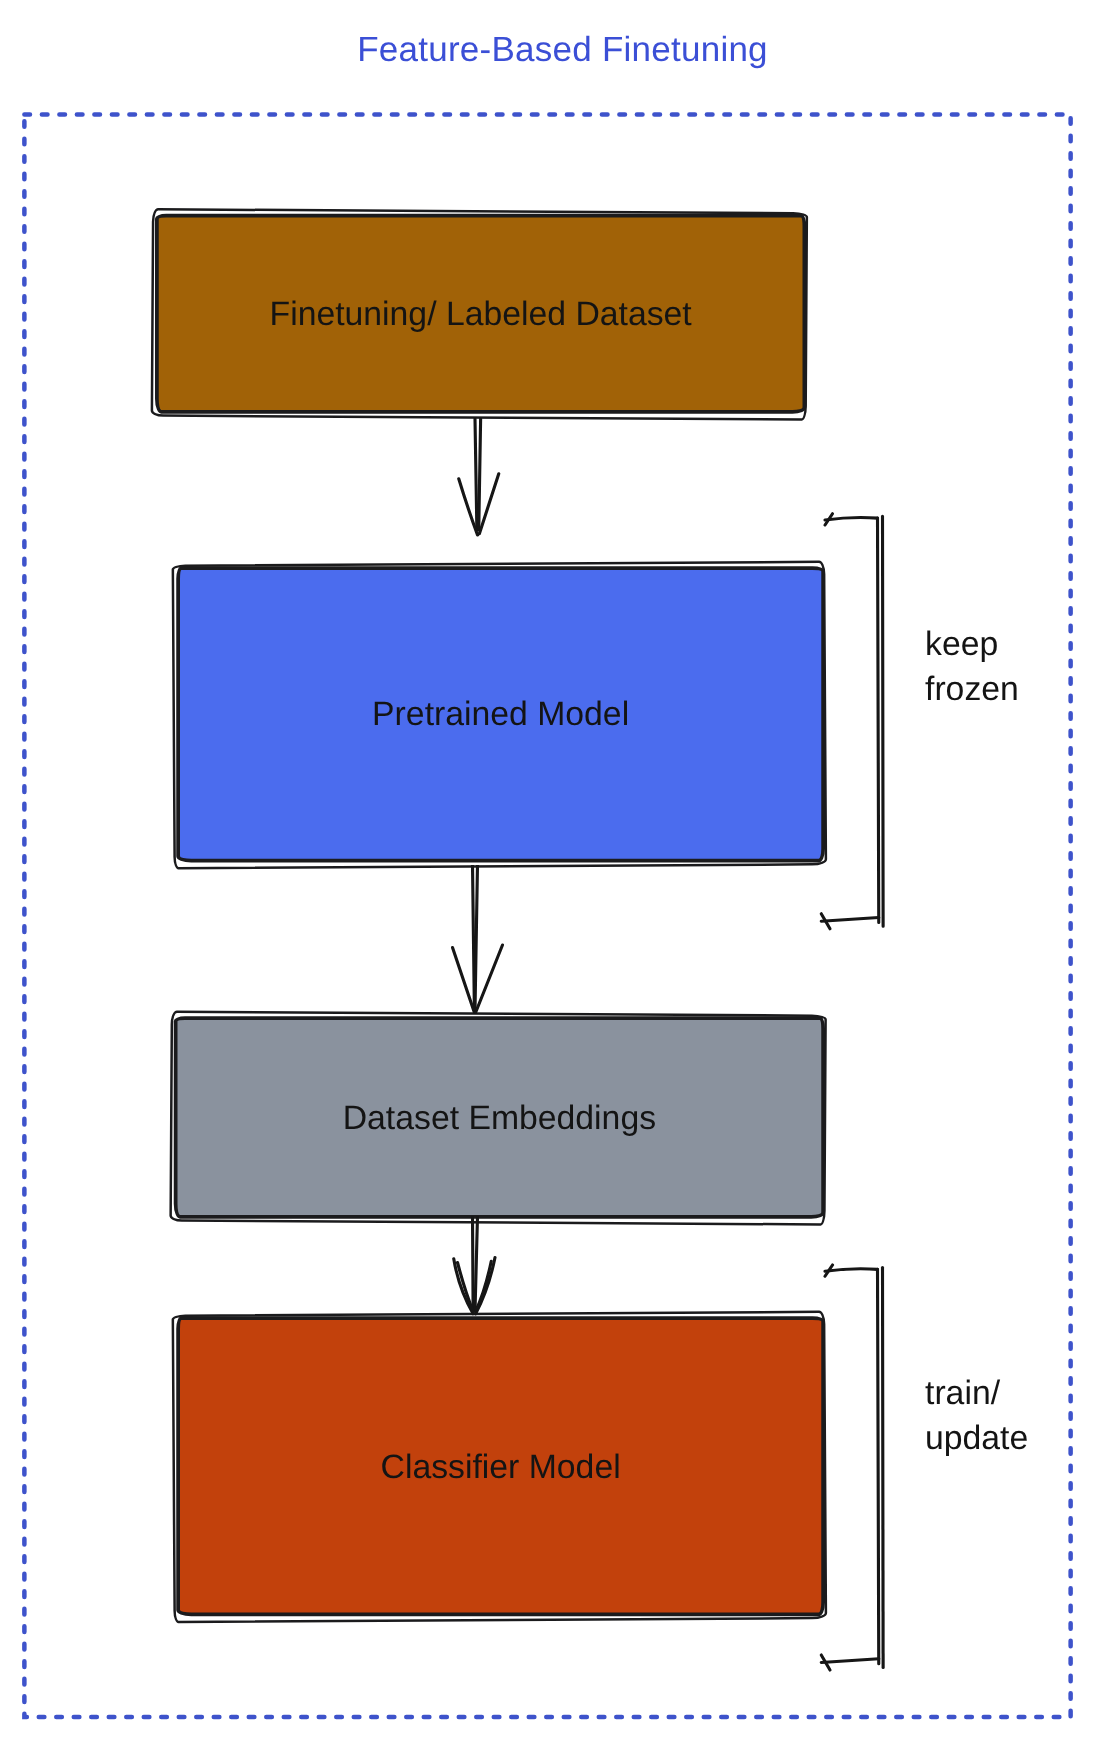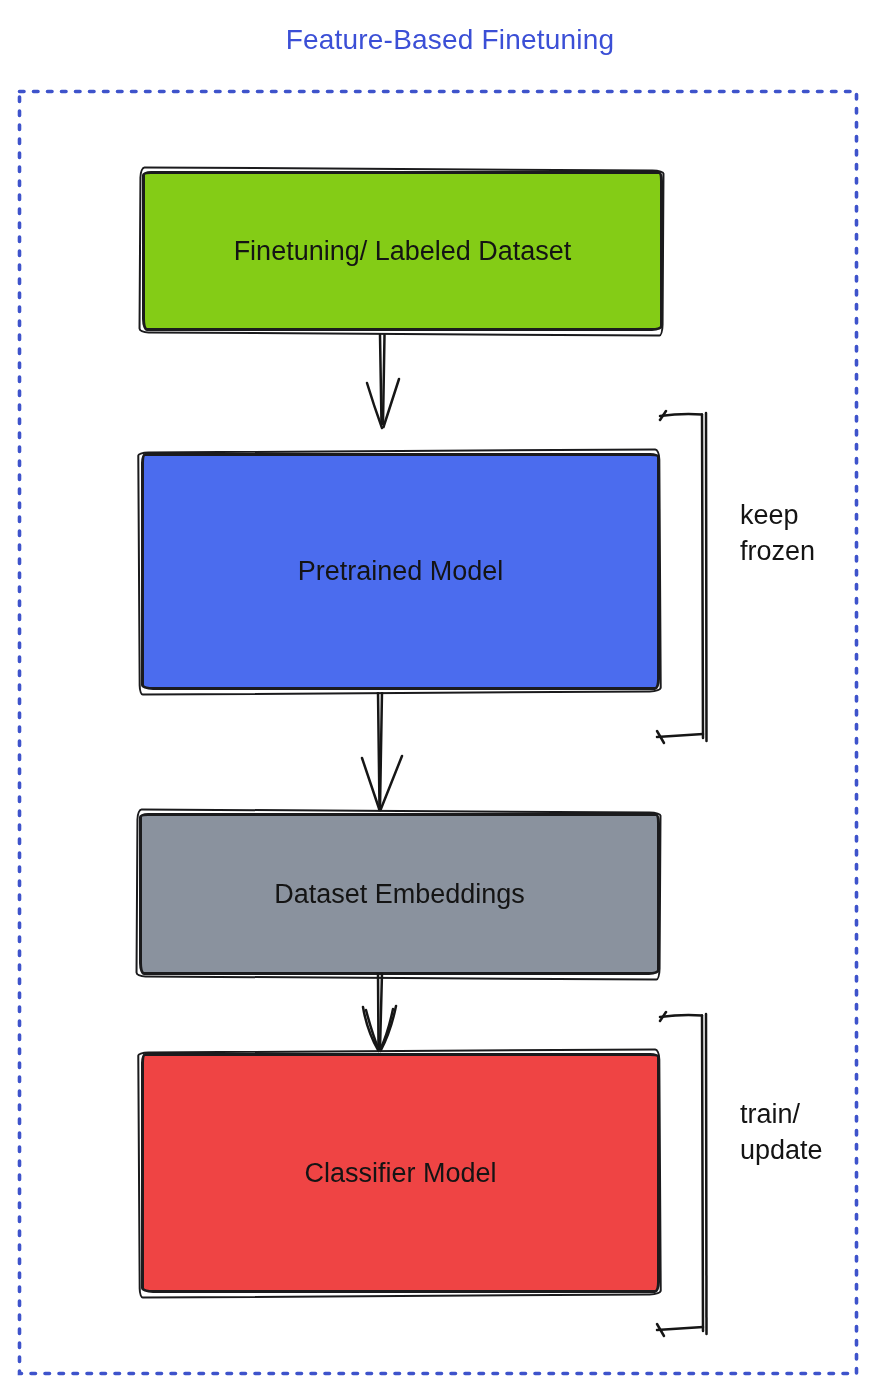--- a/index.html
+++ b/index.html
@@ -40,24 +40,24 @@
     position: absolute;
     inset: -6px -4px -7px -6px;
     border: 2px solid #1b1b1d;
     pointer-events: none;
   }
   .tilt-a { border-radius: 9px 4px 11px 5px / 4px 10px 5px 12px; }
   .tilt-a::before { border-radius: 5px 12px 4px 10px / 11px 4px 12px 5px; transform: rotate(0.35deg); }
   .tilt-b { border-radius: 4px 10px 5px 12px / 10px 4px 11px 5px; align-items: center; }
   .tilt-b::before { border-radius: 11px 5px 12px 4px / 4px 11px 5px 10px; transform: rotate(-0.35deg); }
 
-  .node-dataset    { left: 142px; top: 171px; width: 521px; height: 160px; background: #84cc16; }
+  .node-dataset    { left: 124px; top: 171px; width: 521px; height: 160px; background: #a16207; }
   .node-pretrained { left: 141px; top: 453px; width: 519px; height: 237px; background: #4b6cee; }
   .node-embeddings { left: 139px; top: 813px; width: 521px; height: 162px; background: #8a929e; }
-  .node-classifier { left: 141px; top: 1053px; width: 519px; height: 240px; background: #ef4444; }
+  .node-classifier { left: 141px; top: 1053px; width: 519px; height: 240px; background: #c2410c; }
 
   .sketch { position: absolute; }
   .sketch path, .sketch line {
     stroke: #161616;
     stroke-width: 2.5;
     fill: none;
     stroke-linecap: round;
   }
 
   .side-note {

